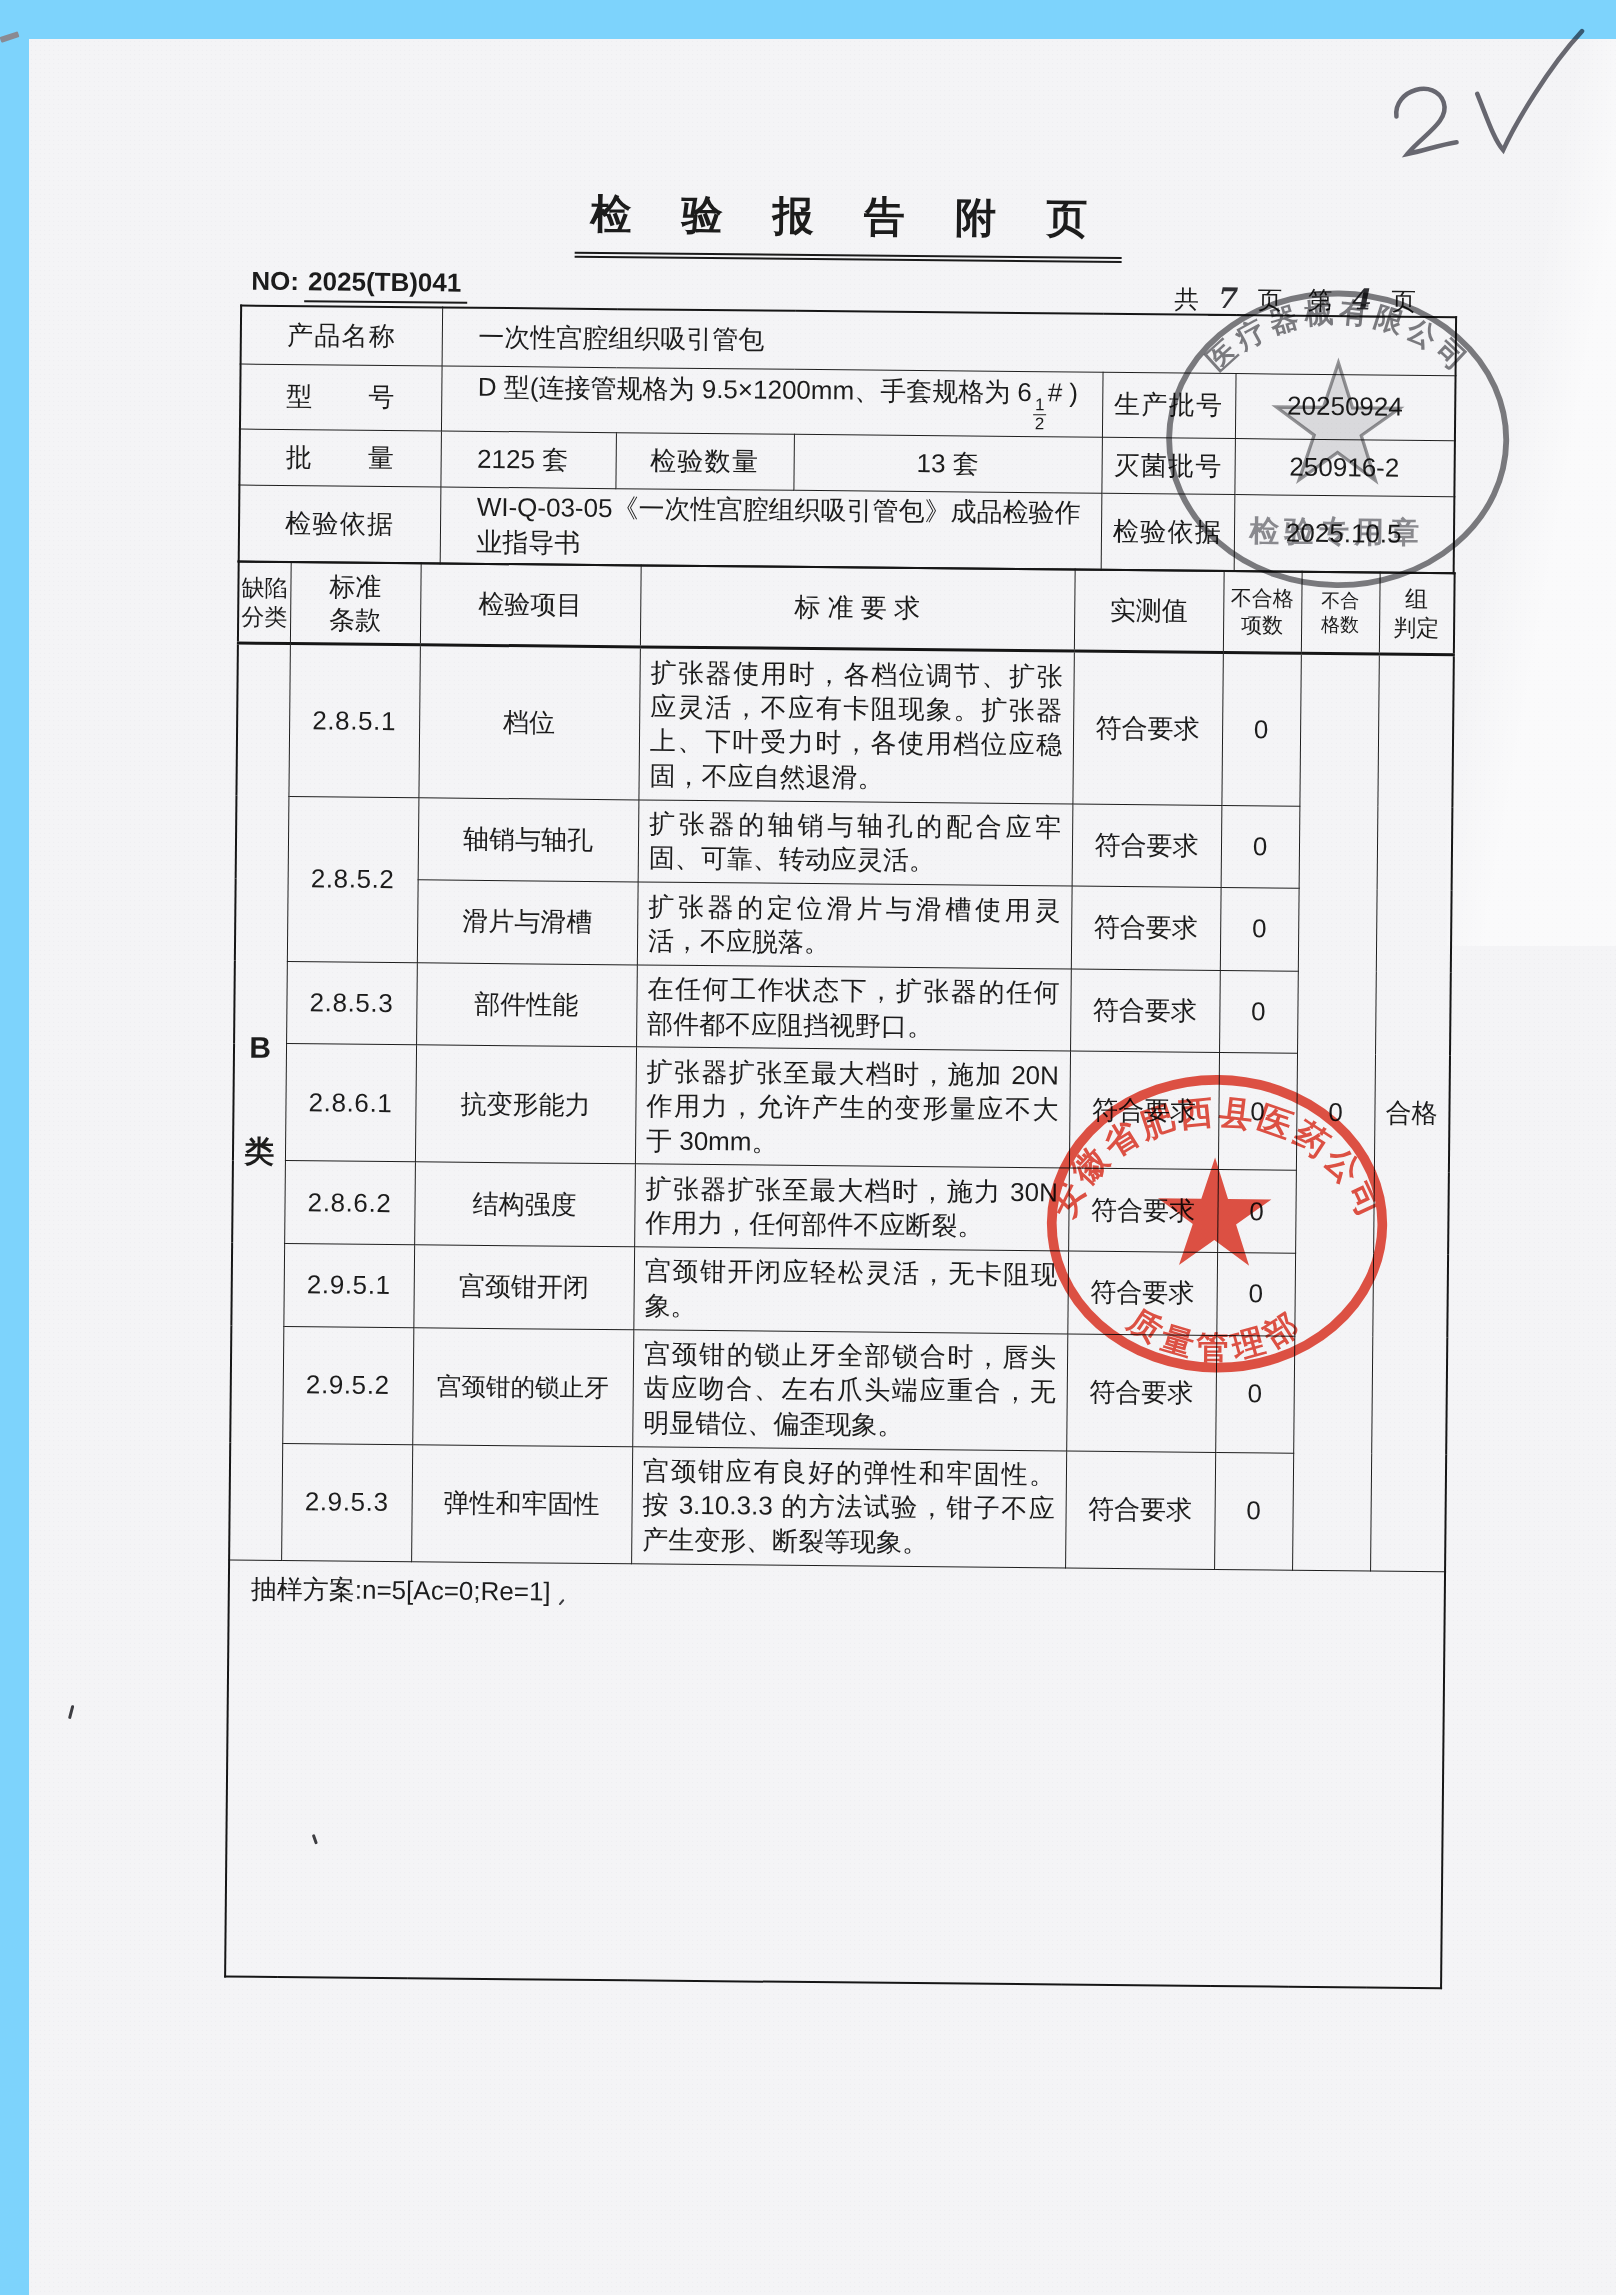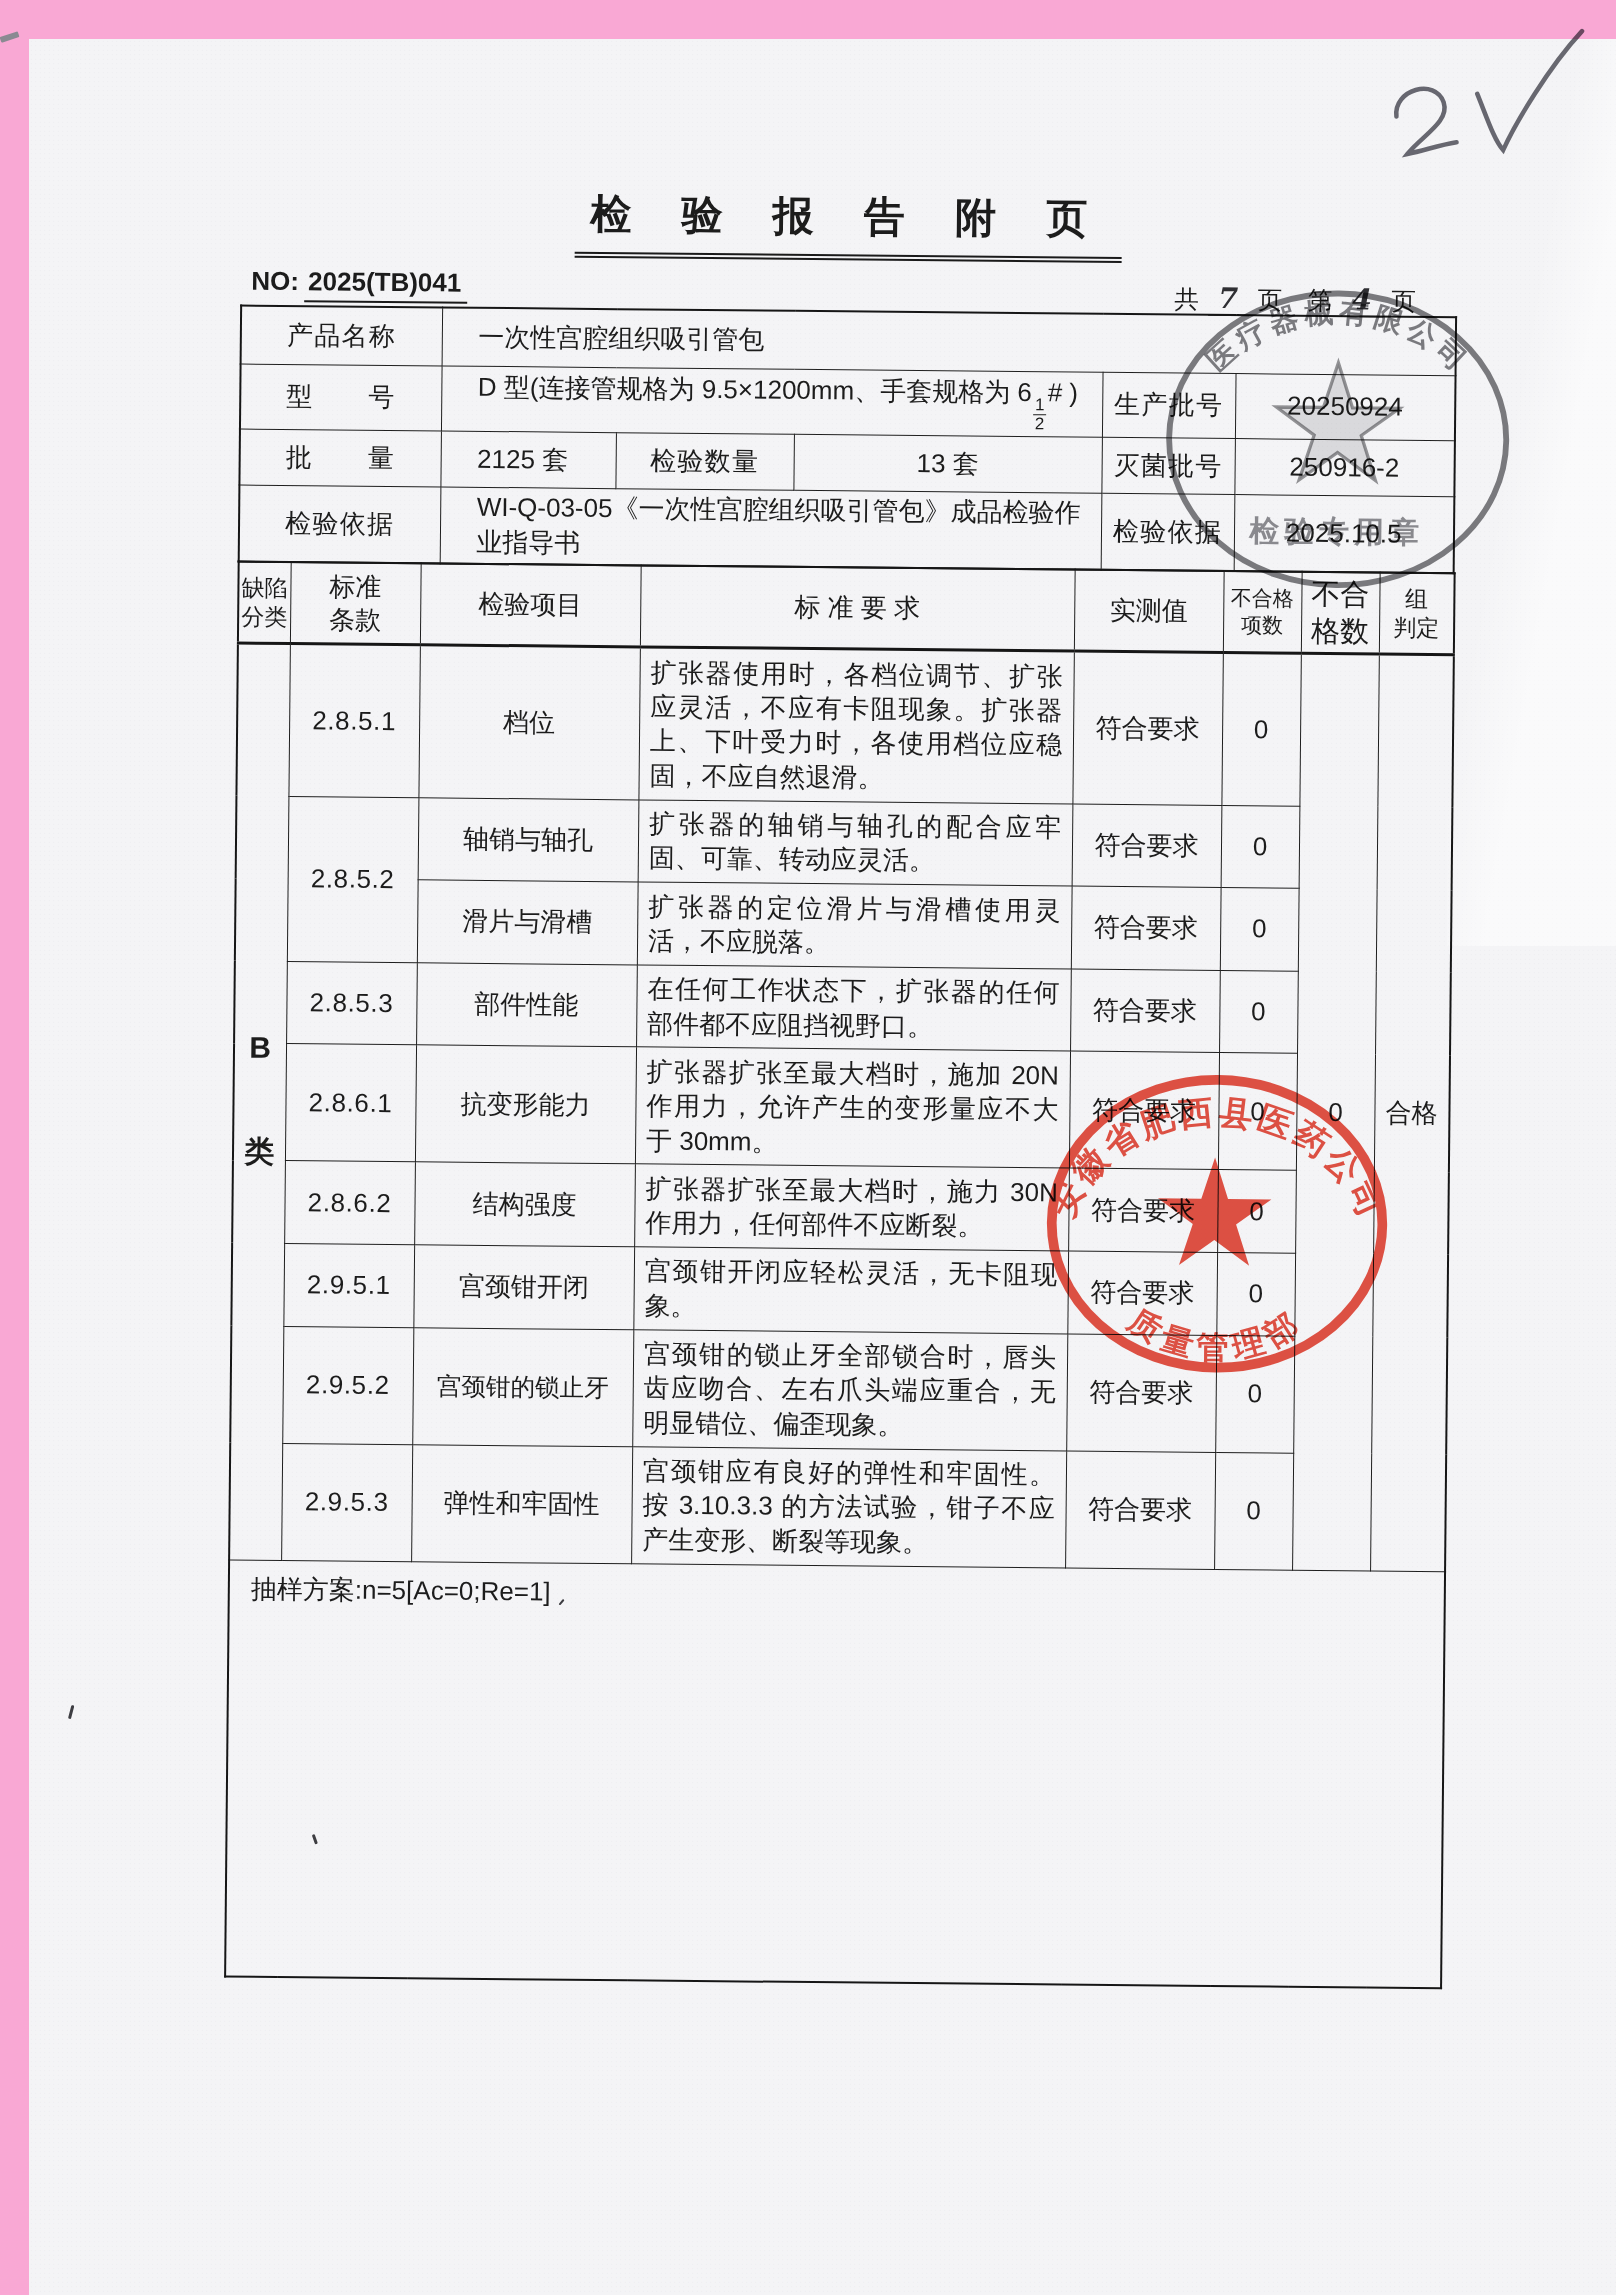--- a/index.html
+++ b/index.html
@@ -1,17 +1,17 @@
 <!DOCTYPE html>
 <html style="font-size:10.4px"><head>
 <meta charset="utf-8">
 <style>
   html,body{margin:0;padding:0;background:#ffffff;}
   body{font-family:"Liberation Sans",sans-serif;color:#1c1c1c;}
-  .page{position:relative;width:1616px;height:2295px;background:#f9a8d4;overflow:hidden;}
+  .page{position:relative;width:1616px;height:2295px;background:#7dd3fc;overflow:hidden;}
   .scan-area{position:absolute;left:28.5px;top:39px;right:0;bottom:0;background:#f4f4f6;
     background-image:radial-gradient(rgba(110,110,135,0.07) 0.6px,transparent 0.6px);background-size:4.5px 4.5px;}
   .fold{position:absolute;right:0;top:39px;width:169px;height:907px;background:linear-gradient(100deg,transparent 40%,rgba(255,255,255,.55) 60%);}
   .notch{position:absolute;left:0;top:34px;width:19.4px;height:5.8px;background:#8a8a92;transform:rotate(-18deg);border-radius:1.3px;}
   .tilt{position:absolute;inset:0;transform:rotate(0.55deg);transform-origin:810px 324px;}
 
   .title{position:absolute;left:240px;top:189px;width:1215px;text-align:center;}
   .title span{display:inline-block;font-size:41px;font-weight:bold;letter-spacing:19.4px;
     padding:0 15.6px 10.4px 15.6px;border-bottom:6.5px double #1a1a1a;}
   .no-line{position:absolute;left:251px;top:271px;font-size:26px;font-weight:bold;}
@@ -139,21 +139,21 @@
             <tr class="hdr-row" style="height:82px">
           <th style="font-size:23px;padding:2.6px 1.3px;">缺陷
 分类</th>
           <th>标准
 条款</th>
           <th>检验项目</th>
           <th>标 准 要 求</th>
           <th>实测值</th>
           <th style="font-size:21px;padding:2.6px 1.3px;">不合格
 项数</th>
-          <th style="font-size:29px;padding:2.6px 1.3px;">不合
+          <th style="font-size:19px;padding:2.6px 1.3px;">不合
 格数</th>
           <th style="font-size:23px;padding:2.6px 1.3px;">组
 判定</th>
         </tr>
         <tr style="height:120px">
           <td class="defect-class" rowspan="9">
             <div class="stack">
                   <span>B</span>
                   <span>类</span>
                 </div>

